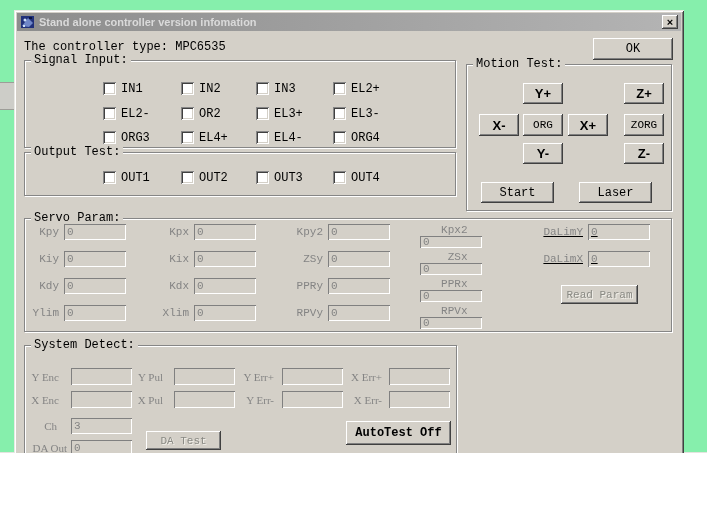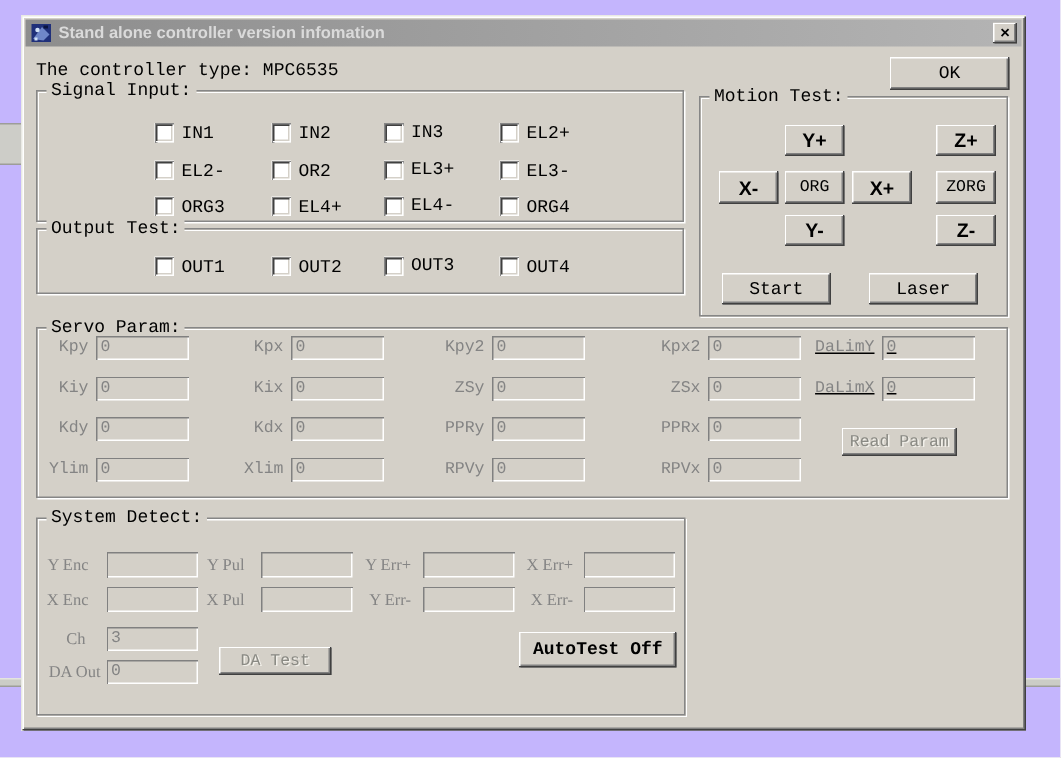--- a/index.html
+++ b/index.html
@@ -1,19 +1,19 @@
 <!DOCTYPE html>
 <html><head>
 <meta charset="utf-8">
 <style>
   * { box-sizing: border-box; margin: 0; padding: 0; }
   html,body { background:#ffffff; }
   body { font-family: "Liberation Mono", "DejaVu Sans Mono", monospace; }
 
-  .screen { position:relative; width:707px; height:505px; background:#c4b5fd; overflow:hidden; }
+  .screen { position:relative; width:707px; height:453px; background:#86efac; overflow:hidden; }
 
   
   .bg-tab { position:absolute; left:0; top:82px; width:20px; height:28px;
             background:#cdcdc8; border:1px solid #9d9d98; border-left:none; }
   .bg-line { position:absolute; top:452px; height:6px; background:#cbccc6;
              border-top:1px solid #e4e4df; border-bottom:1px solid #9d9d98; }
   .bg-line.left { left:0; width:14px; }
   .bg-line.right { left:684px; width:23px; }
 
   .dialog { position:absolute; left:14px; top:10px; width:670px; height:477px; background:#d4d0c8;
@@ -66,34 +66,34 @@
   .b-laser { left:112px; top:117px; width:73px; height:21px; }
   .b-readparam { left:536px; top:66px; width:77px; height:19px; }
   .b-datest    { left:121px; top:85px; width:75px; height:19px; }
   .b-autotest  { left:321px; top:75px; width:105px; height:24px; }
 
   .cb-item { position:absolute; display:flex; align-items:center; gap:5px; height:13px;
              font-size:12px; color:#000; white-space:nowrap; }
   .cb { width:13px; height:13px; flex:none; background:#ffffff;
         box-shadow: inset 1px 1px 0 #868686, inset -1px -1px 0 #ffffff,
                     inset 2px 2px 0 #404040, inset -2px -2px 0 #d4d0c8; }
-  .cx1{left:78px;} .cx2{left:156px;} .cx3{left:231px;align-items:flex-end;} .cx4{left:308px;}
+  .cx1{left:78px;} .cx2{left:156px;} .cx3{left:231px;} .cx4{left:308px;}
   .cy1{top:21px;} .cy2{top:46px;} .cy3{top:70px;} .cyo{top:18px;}
 
   input.field { background:#d4d0c8; border:none; outline:none; padding:0 3px;
                 box-shadow: inset 1px 1px 0 #808080, inset -1px -1px 0 #ffffff;
                 font-family:"Liberation Mono", monospace; font-size:11px; color:#848484; }
 
   .sp-item { position:absolute; display:flex; align-items:center; height:16px; }
   .sp-item .lbl { font-size:11px; color:#848484; text-align:right; white-space:nowrap; }
   .sp-item input { margin-left:5px; width:62px; height:16px; }
   .spc1{left:2px;}   .spc1 .lbl{width:32px;}
   .spc2{left:128px;} .spc2 .lbl{width:36px;}
   .spc3{left:256px;} .spc3 .lbl{width:42px;}
-  .spc4{left:404px;} .spc4 .lbl{width:38px;}
+  .spc4{left:390px;flex-direction:column;} .spc4 .lbl{width:38px;}
   .spc5{left:500px;text-decoration:underline;} .spc5 .lbl{width:58px;}
   .spr1{top:5px;} .spr2{top:32px;} .spr3{top:59px;} .spr4{top:86px;}
 
   .sd-item { position:absolute; display:flex; align-items:center; height:17px; }
   .sd-item .lbl { font-size:11px; color:#848484; text-align:right; white-space:nowrap;font-family:Liberation Serif, serif; }
   .sd-item input { width:61px; height:17px; }
   .sdc1{left:2px;}   .sdc1 .lbl{width:32px;} .sdc1 input{margin-left:12px;}
   .sdc2{left:100px;} .sdc2 .lbl{width:38px;} .sdc2 input{margin-left:11px;}
   .sdc3{left:205px;} .sdc3 .lbl{width:44px;} .sdc3 input{margin-left:8px;}
   .sdc4{left:313px;} .sdc4 .lbl{width:44px;} .sdc4 input{margin-left:7px;}

